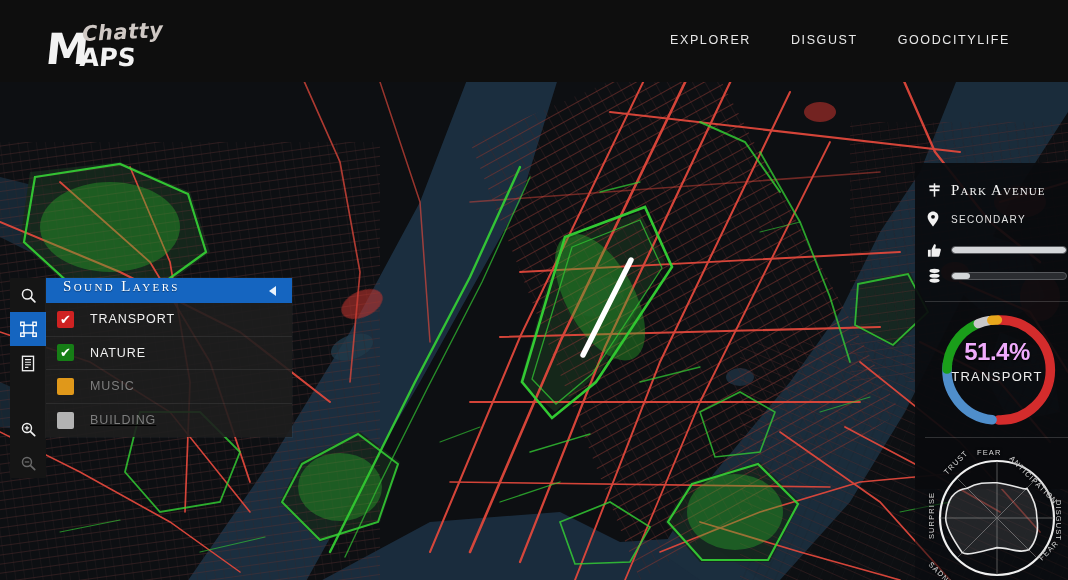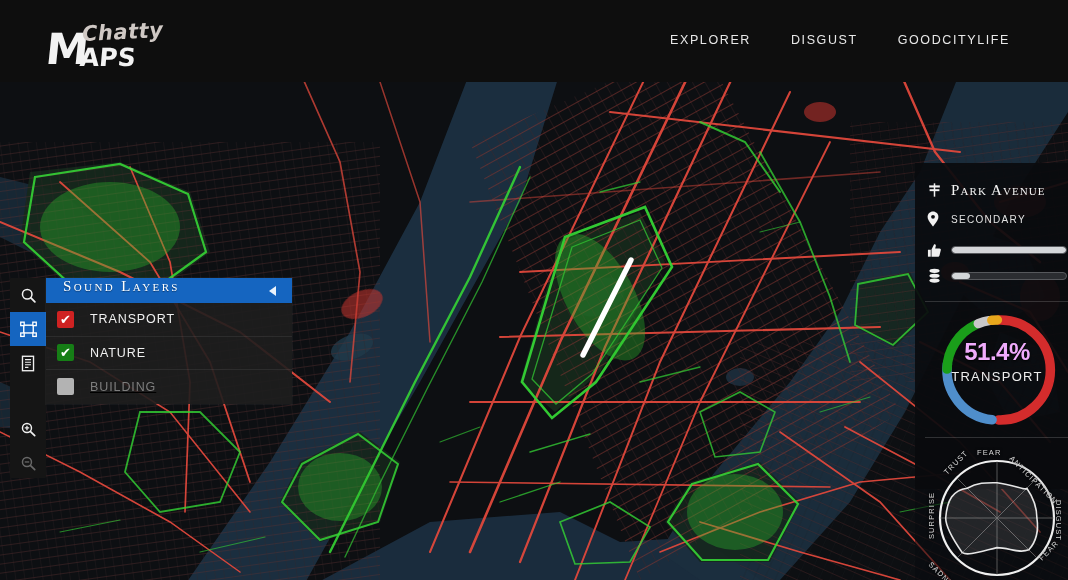--- a/index.html
+++ b/index.html
@@ -383,20 +383,24 @@
     </div>
 
     <div class="layer-row on">
       <span class="cb" style="background:#167e16;">
         <span class="tick">✔</span>
       </span>
       <span class="layer-label">NATURE</span>
     </div>
 
 
+    <div class="layer-row off">
+      <span class="cb" style="background:#e0981a;"></span>
+      <span class="layer-label">MUSIC</span>
+    </div>
 
     <div class="layer-row off">
       <span class="cb" style="background:#b3b3b3;"></span>
       <span class="layer-label">BUILDING</span>
     </div>
   </div>
 
   <div id="info">
 
     <div class="info-row" style="height:34px; margin-top:10px;">

